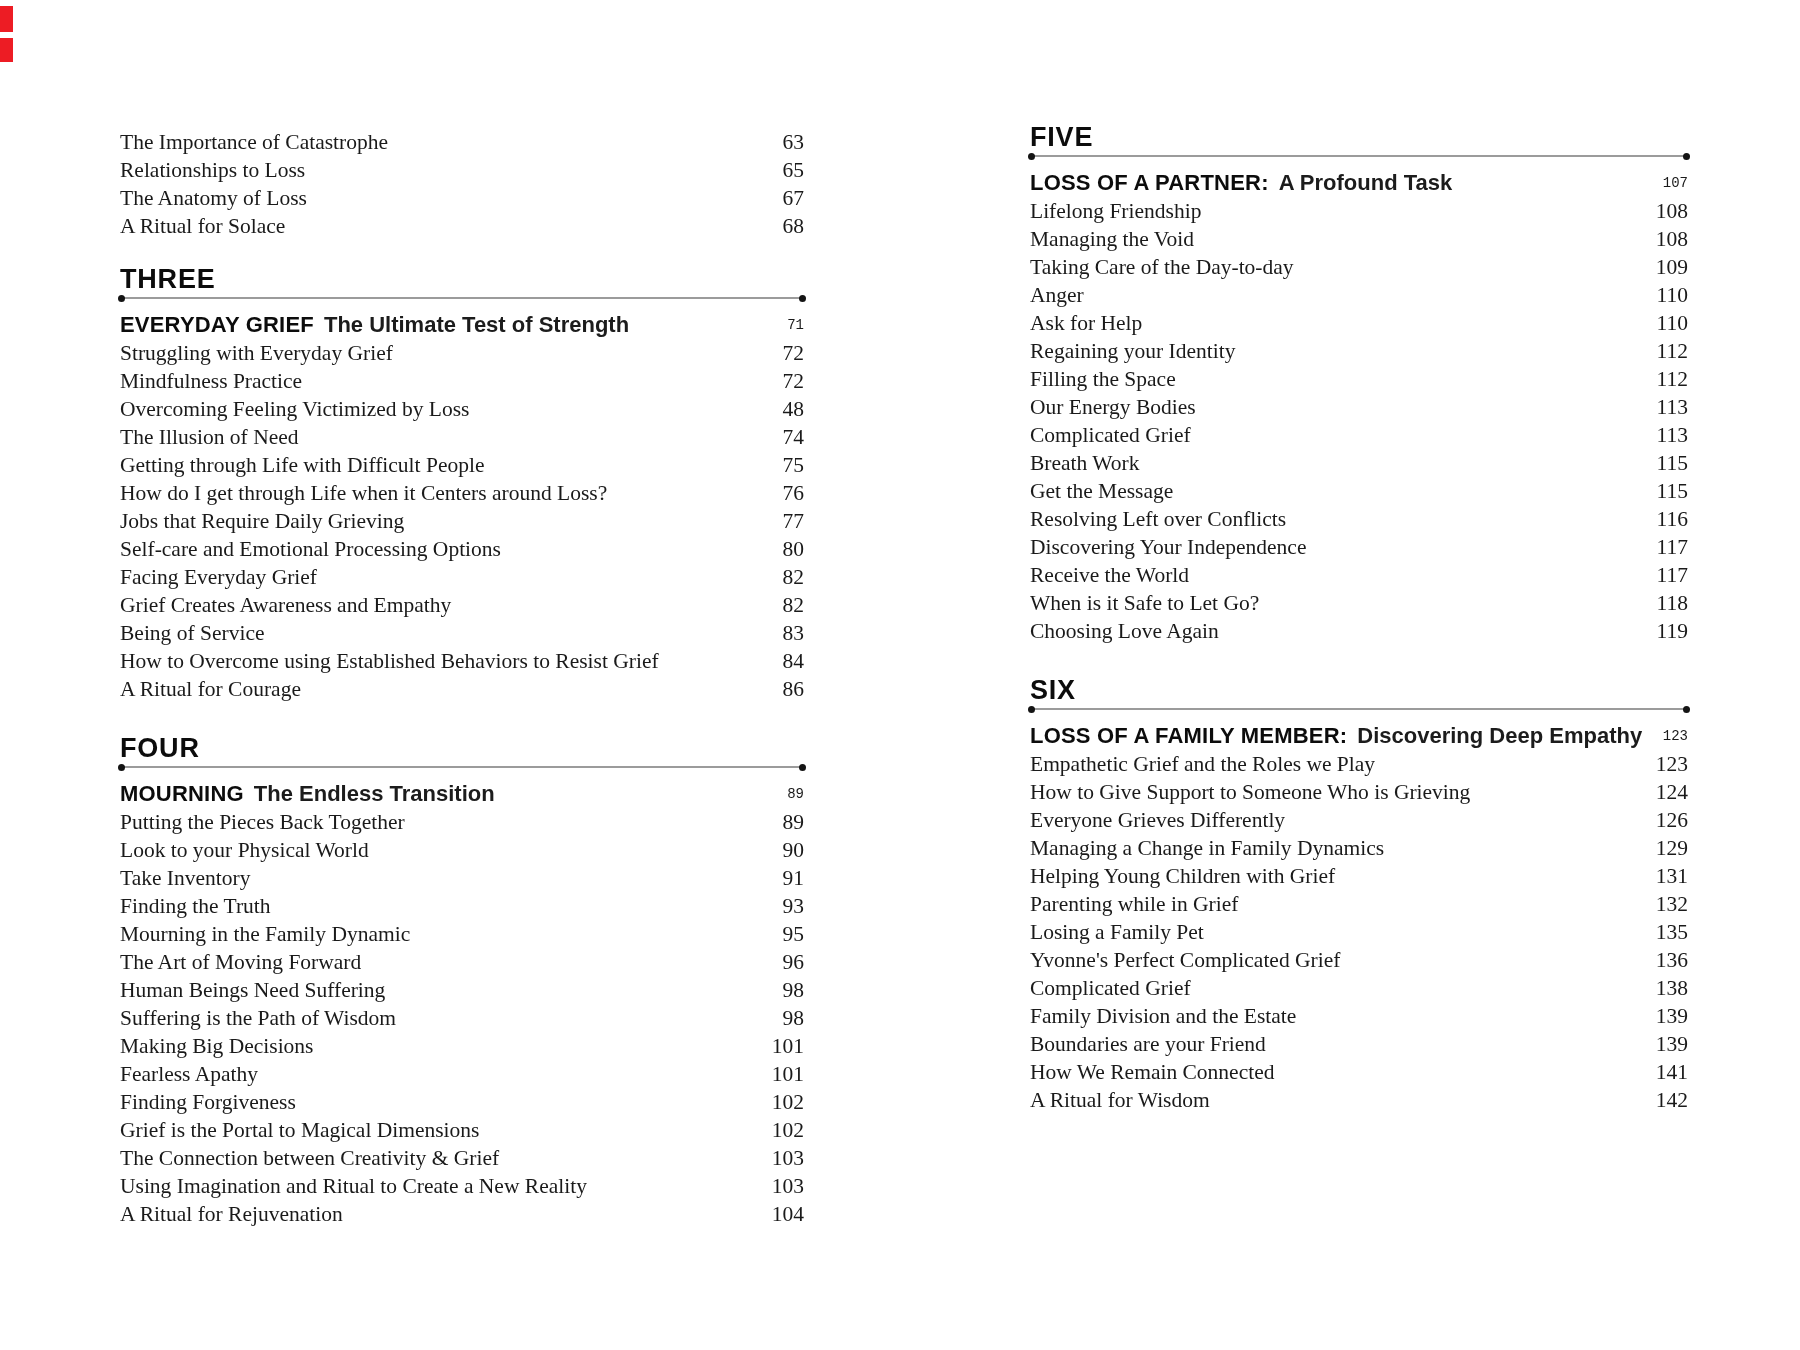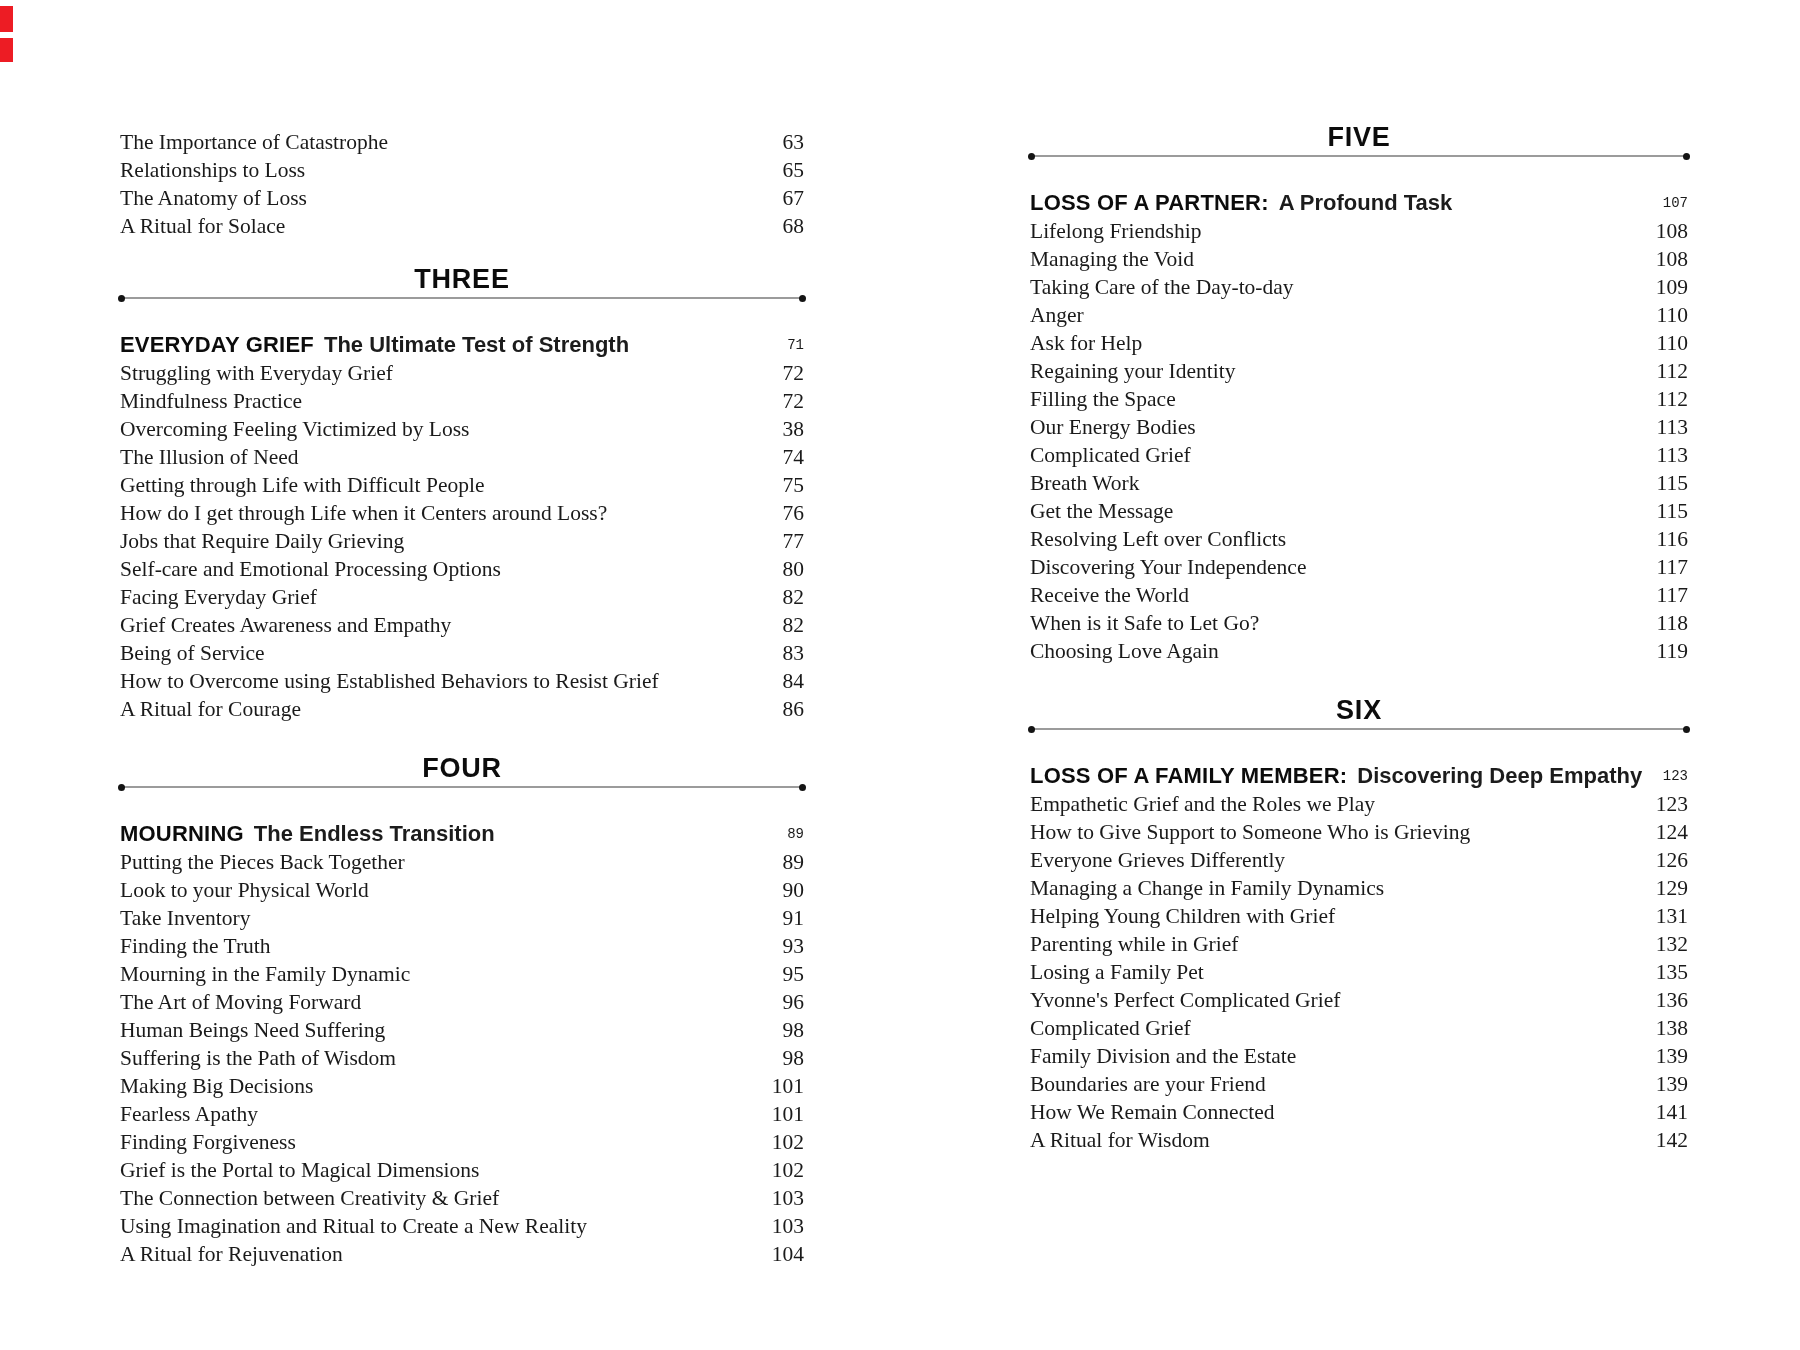--- a/index.html
+++ b/index.html
@@ -19,21 +19,21 @@
   .toc-row{
     display:flex;justify-content:space-between;align-items:baseline;
     height:28px;line-height:28px;
     font-size:21.5px;
     white-space:nowrap;
   }
   .toc-row .pg{font-size:21.5px;}
 
   .section-label-row{
     height:30px;line-height:30px;
-    text-align:center;
+    text-align:left;
     font-family:"Liberation Sans", sans-serif;
     font-weight:700;
     font-size:27px;
     letter-spacing:0.8px;
     color:#0c0c0c;
     margin-top:12px;
   }
   .rule{
     position:relative;
     height:2px;
@@ -46,21 +46,21 @@
     width:7px;height:7px;border-radius:50%;
     background:#141414;
     top:-2.5px;
   }
   .rule::before{left:-2px;}
   .rule::after{right:-2px;}
 
   .chapter-row{
     display:flex;justify-content:space-between;align-items:flex-start;
     height:28px;line-height:28px;
-    margin-top:32px;
+    margin-top:12px;
     white-space:nowrap;
   }
   .chapter-title{display:flex;align-items:baseline;}
   .chapter-name{
     font-family:"Liberation Sans", sans-serif;
     font-weight:700;
     font-size:22px;
     letter-spacing:0.2px;
     color:#0c0c0c;
   }
@@ -121,21 +121,21 @@
         <div class="toc-row">
           <span class="title">Struggling with Everyday Grief</span>
           <span class="pg">72</span>
         </div>
         <div class="toc-row">
           <span class="title">Mindfulness Practice</span>
           <span class="pg">72</span>
         </div>
         <div class="toc-row">
           <span class="title">Overcoming Feeling Victimized by Loss</span>
-          <span class="pg">38</span>
+          <span class="pg">48</span>
         </div>
         <div class="toc-row">
           <span class="title">The Illusion of Need</span>
           <span class="pg">74</span>
         </div>
         <div class="toc-row">
           <span class="title">Getting through Life with Difficult People</span>
           <span class="pg">75</span>
         </div>
         <div class="toc-row">

